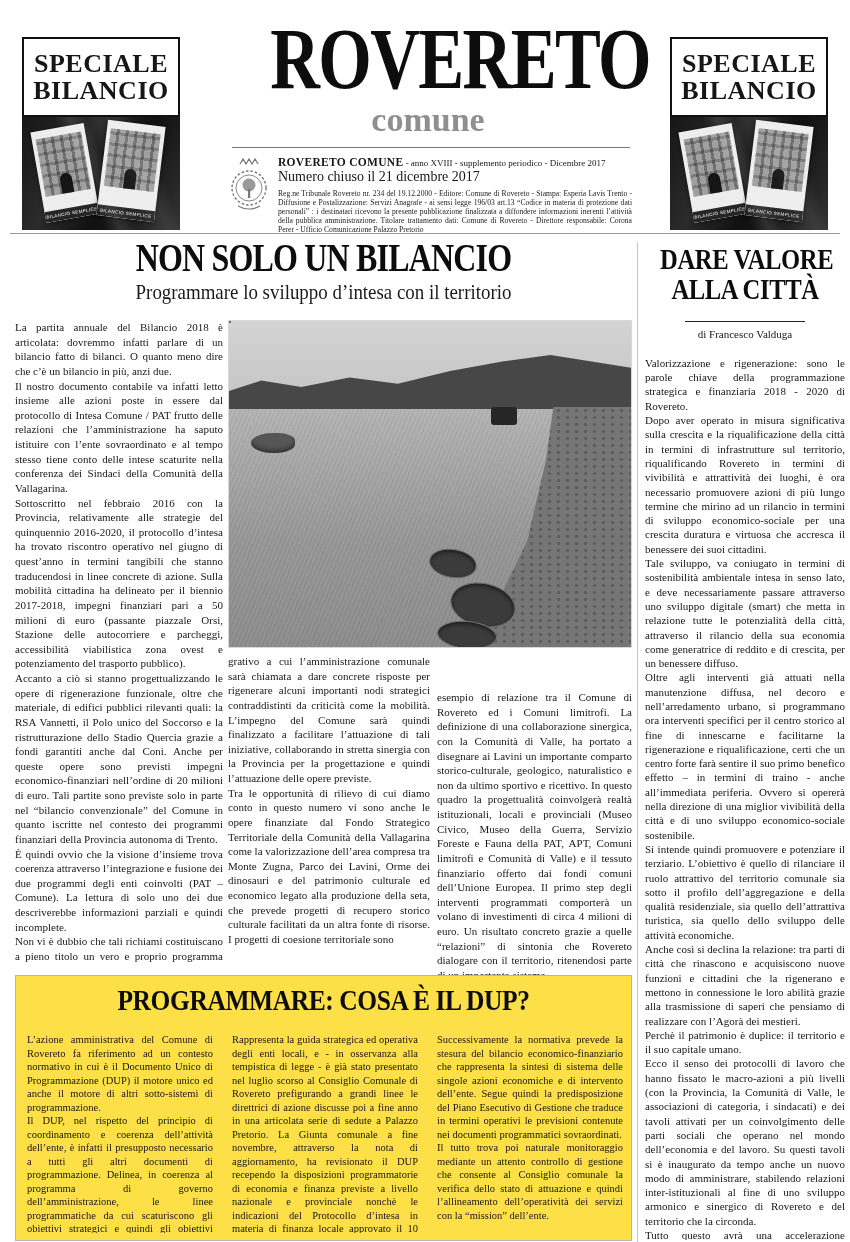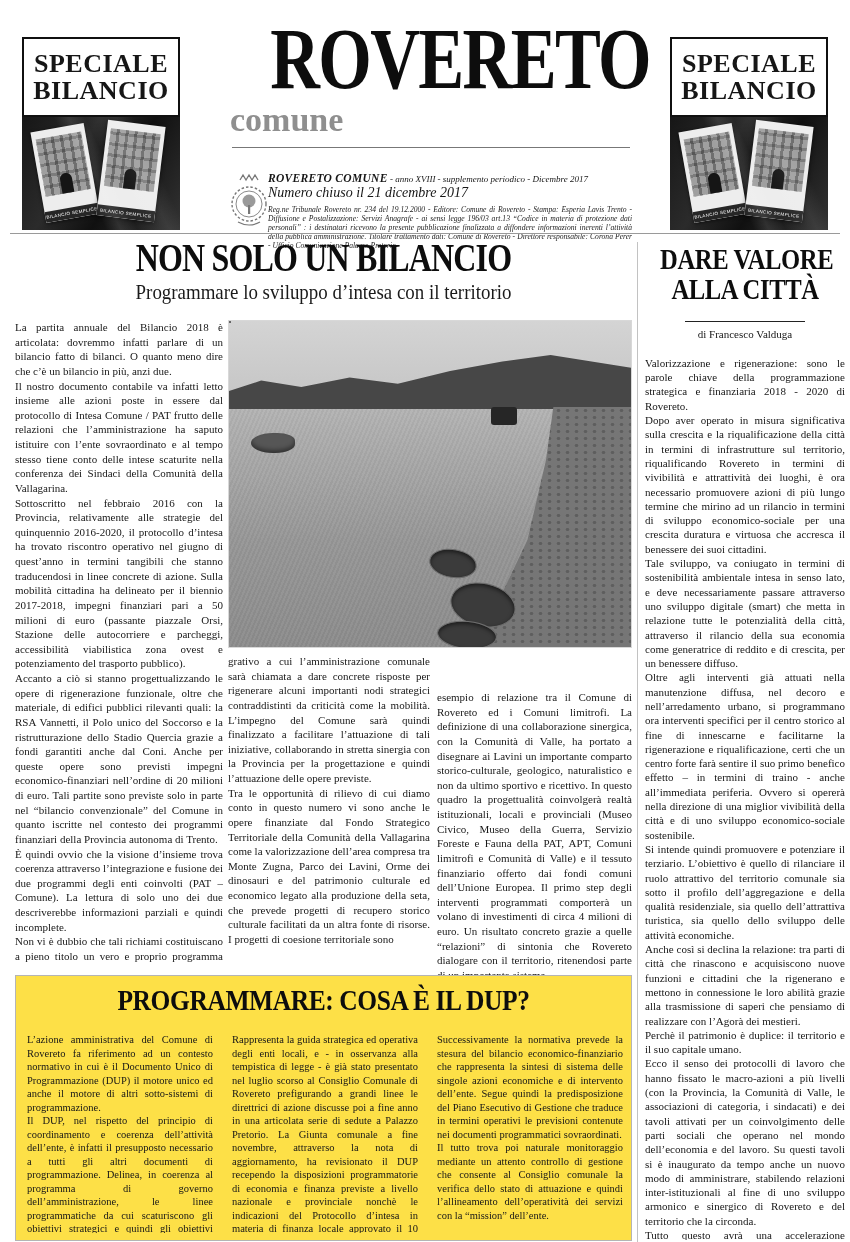--- a/index.html
+++ b/index.html
@@ -28,24 +28,24 @@
                             repeating-linear-gradient(0deg,transparent 0 8px,rgba(0,0,0,.22) 8px 11px); }
   .bk-arch { position:absolute; left:50%; bottom:0; width:12px; height:20px; margin-left:-6px;
            background:#151515; border-radius:6px 6px 0 0; }
   .bk-label { position:absolute; left:0; right:0; bottom:0; height:11px; background:#262626;
            color:#fff; font-size:4.5px; line-height:11px; text-align:center; letter-spacing:.4px;
            font-family:"Liberation Sans","DejaVu Sans",sans-serif; }
 
   .masthead { position:absolute; left:230px; top:18px; width:402px; }
   .mh-title { font-weight:bold; font-size:86px; line-height:.96; text-align:center;
               letter-spacing:-2px; transform:scaleX(0.8); transform-origin:center; color:#0d0d0d; white-space:nowrap; }
-  .mh-sub   { text-align:left; padding-right:6px; color:#8f8f8f; font-weight:bold;
+  .mh-sub   { text-align:center; padding-right:6px; color:#8f8f8f; font-weight:bold;
               font-size:34px; line-height:1; margin-top:2px; }
   .mh-rule  { border:0; border-top:1px solid #777; margin:10px 0 0 2px; width:398px; }
-  .pubinfo  { display:flex; gap:0; margin-top:24px; align-items:flex-start;font-style:italic; }
+  .pubinfo  { display:flex; gap:10px; margin-top:8px; align-items:flex-start; }
   .crest    { flex:0 0 38px; }
   .pub-text { flex:1; }
   .pub-l1   { font-size:9px; }
   .pub-l1 b { font-size:11.5px; letter-spacing:.3px; }
   .pub-l2   { font-size:14px; margin-top:1px; }
   .colophon { font-size:7.6px; line-height:1.2; text-align:justify; margin-top:4px; color:#222; }
 
   .top-rule { position:absolute; left:10px; top:233px; width:830px; border-top:1px solid #9a9a9a; }
   .v-rule   { position:absolute; left:637px; top:242px; height:1000px; border-left:1px solid #c2c2c2; }
 

